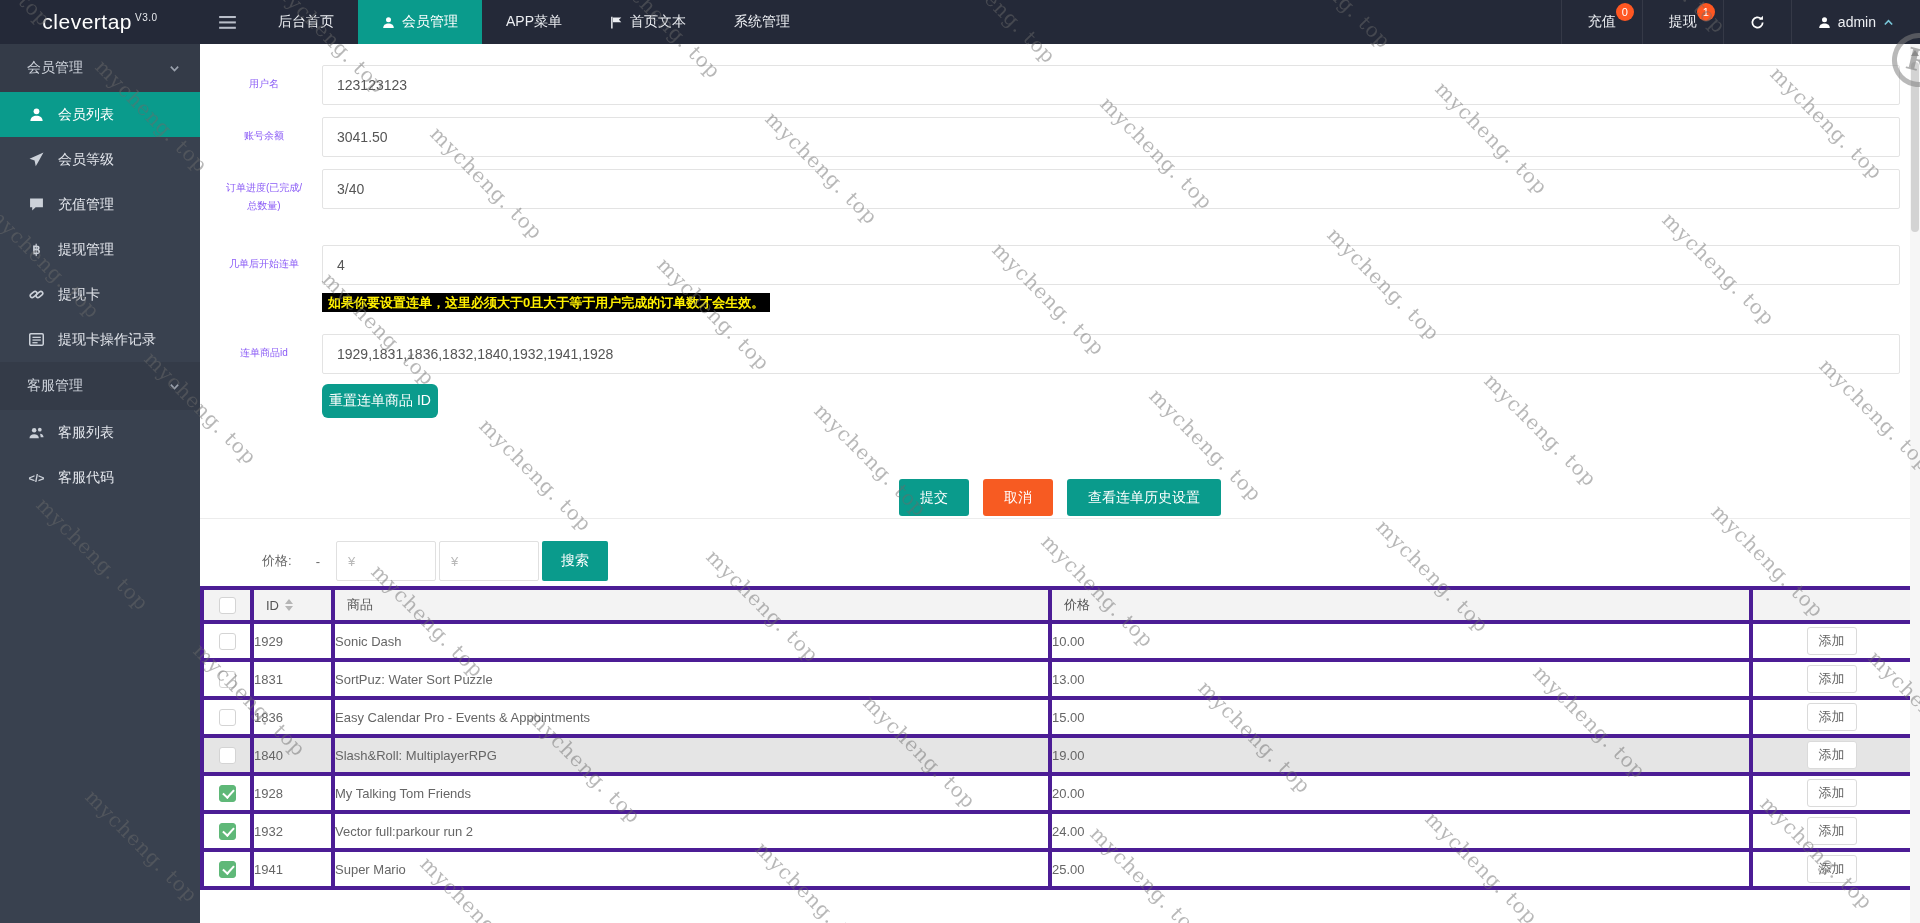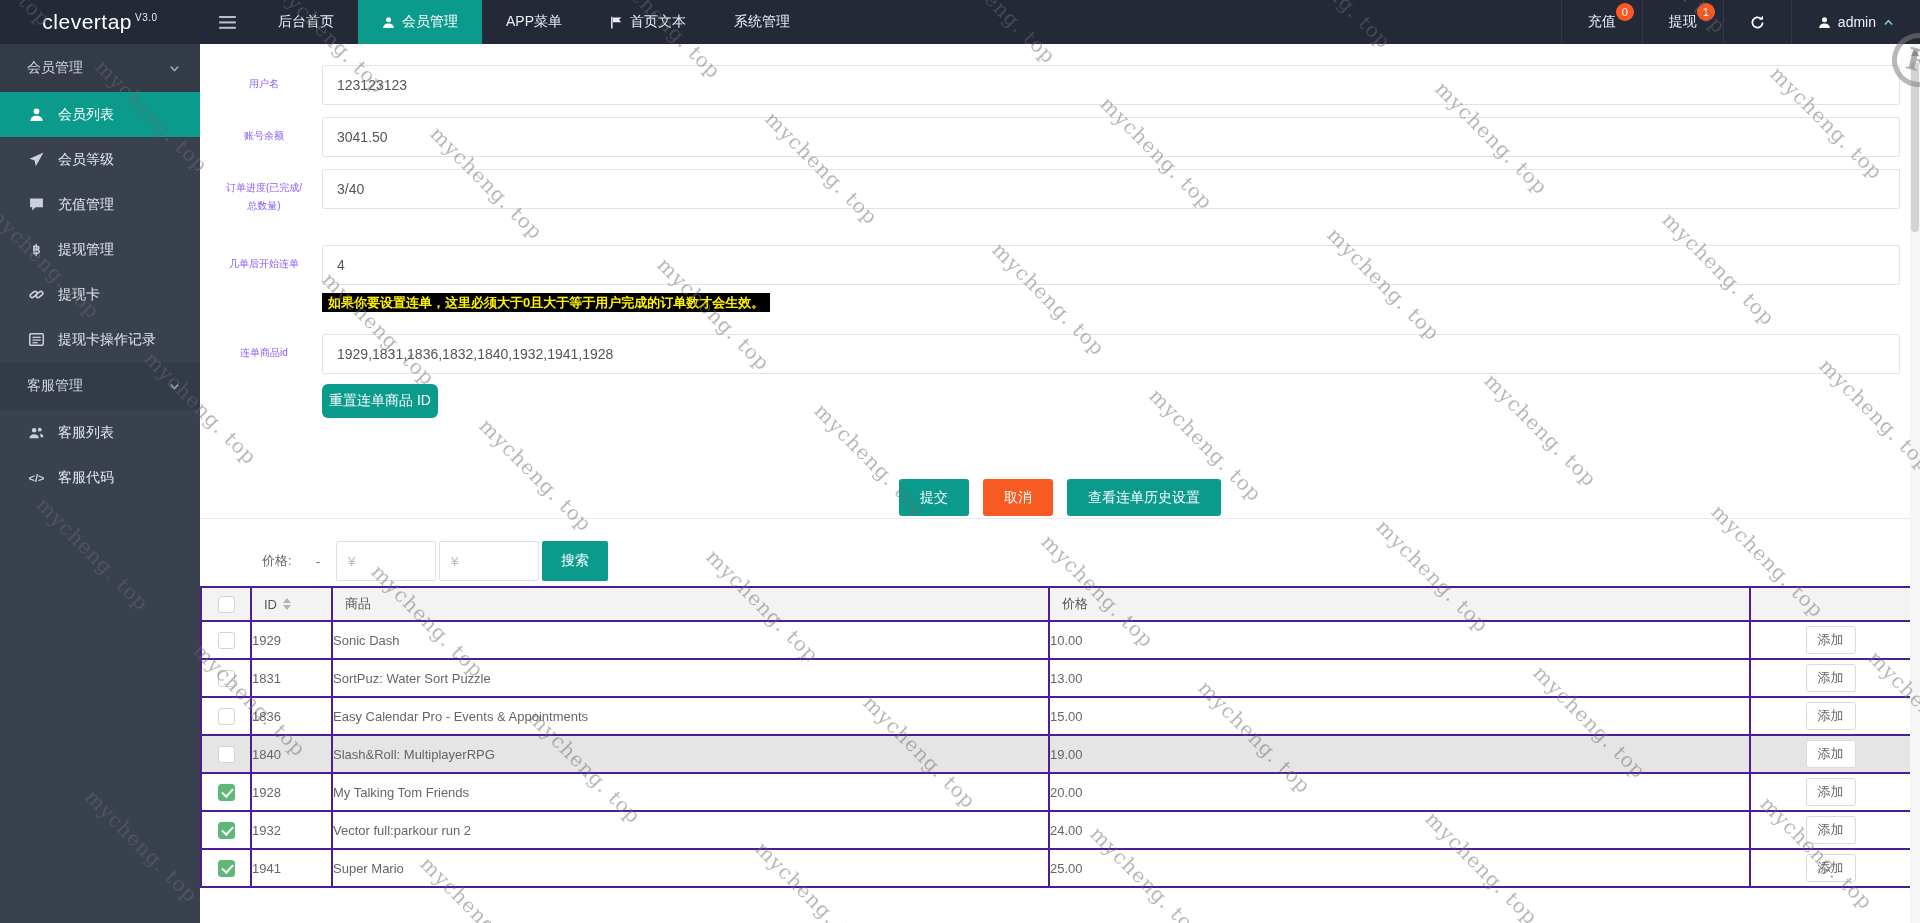--- a/index.html
+++ b/index.html
@@ -71,21 +71,21 @@
   .filter-dash { font-size:13px; color:#666; margin:0 16px 0 24px; }
   .filter input { width:100px; height:40px; border:1px solid #e0e0e0; border-radius:2px;
     padding:0 11px; font-size:13px; color:#555; outline:none; }
   .filter input + input { margin-left:3px; }
   .filter input::placeholder { color:#b9b9b9; }
   .search-btn { height:40px; padding:0 19px; background:var(--teal,#0a9b8c); color:#fff;
     border:none; border-radius:2px; font-size:14px; margin-left:3px; cursor:pointer; }
   
   .table-wrap { margin-top:5px; }
   table { width:1710px; border-collapse:collapse; table-layout:fixed; }
-  th, td { border:2px solid #4c1d95; font-weight:normal; }
+  th, td { border:4px solid #4c1d95; font-weight:normal; }
   th { background:#f3f3f3; height:34px; font-size:13px; color:#555; text-align:left; padding-left:12px; }
   td { height:38px; font-size:13px; color:#666; padding-left:0; background:#fff; }
   tr.highlight td { background:#e5e5e5; }
   .col-cb { width:50px; } .col-id { width:81px; } .col-product { width:717px; }
   .col-price { width:701px; } .col-action { width:161px; }
   th.cb-cell, td.cb-cell { padding-left:0; text-align:center; }
   .checkbox { position:relative; display:inline-block; width:17px; height:17px;
     border:1px solid #d4d4d4; border-radius:3px; background:#fff; vertical-align:middle; cursor:pointer; }
   .checkbox.checked { background:var(--check,#5fb878); border-color:var(--check,#5fb878); }
   .checkbox.checked::after { content:""; position:absolute; left:5px; top:1px; width:5px; height:9px;

